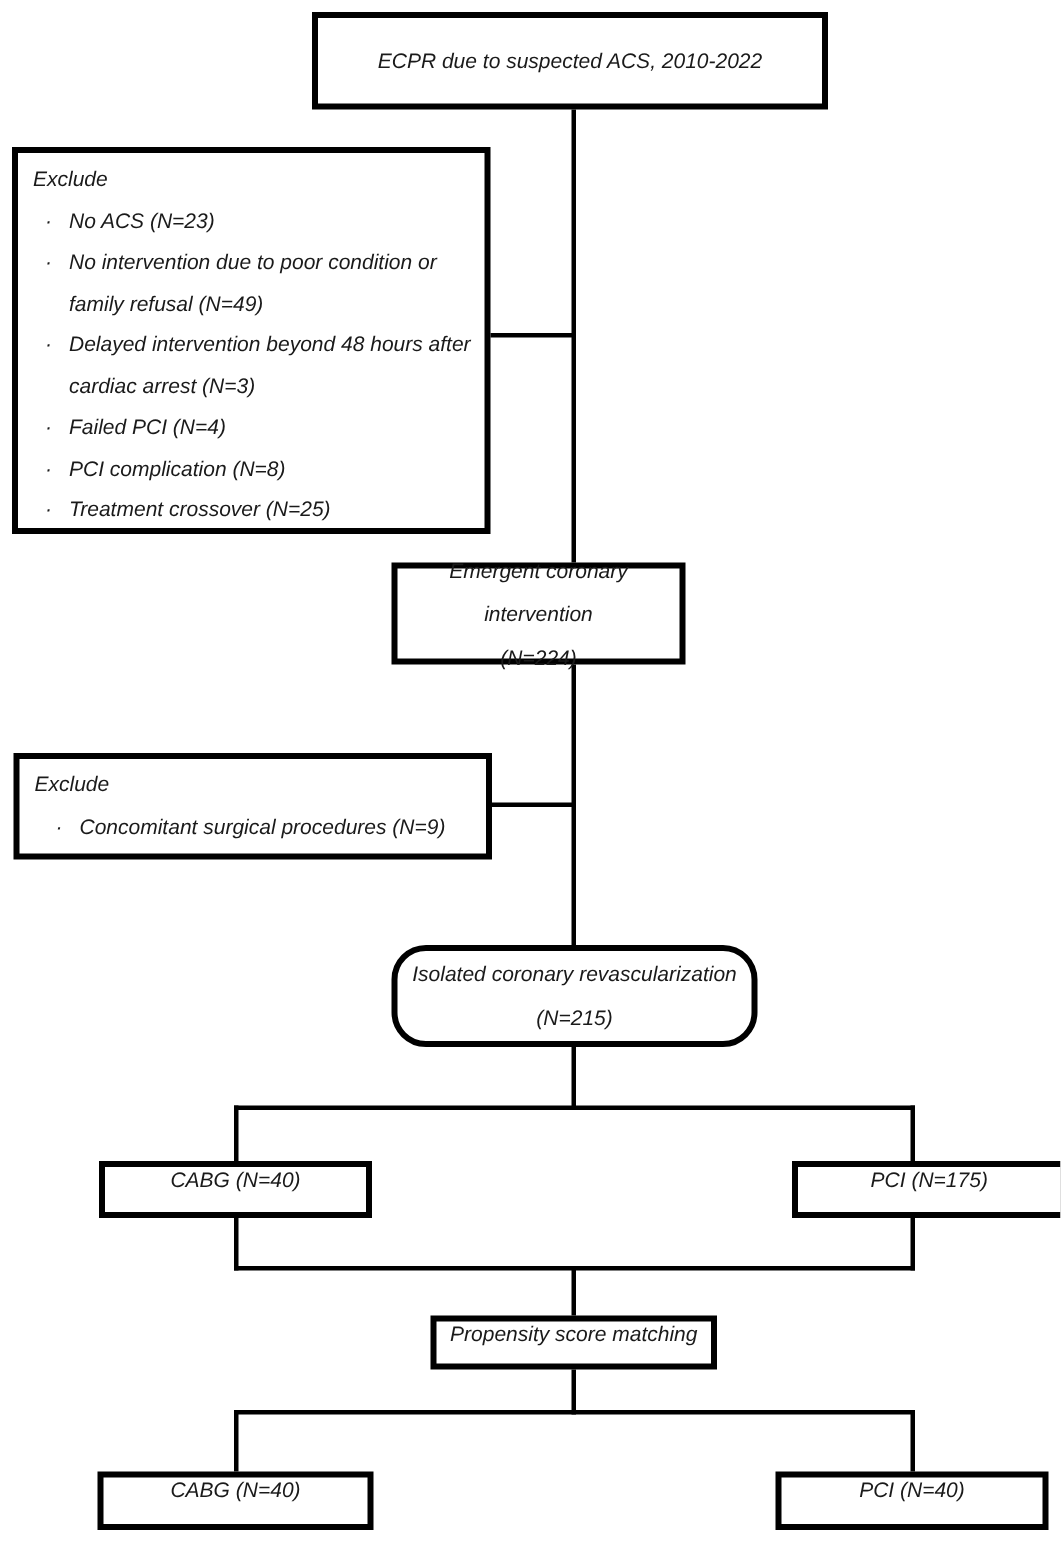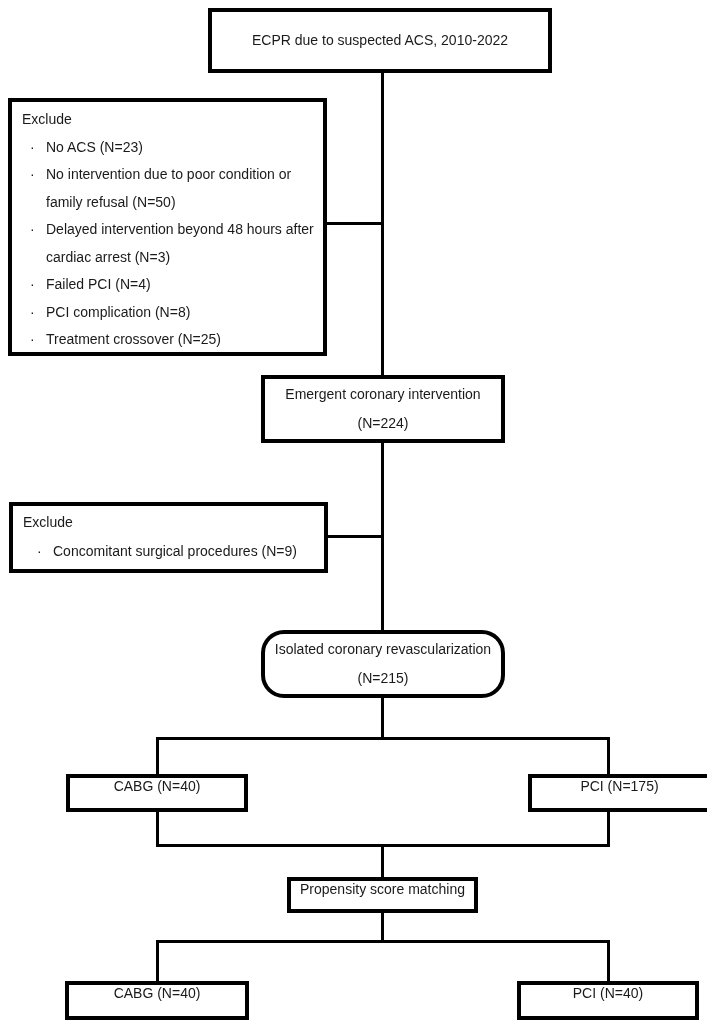--- a/index.html
+++ b/index.html
@@ -9,20 +9,21 @@
   }
   html,body{margin:0;padding:0;background:var(--bg-color);}
   #flowchart{
     position:relative;
     width:707px;height:1031px;
     background:var(--bg-color);
     font-family:"Liberation Sans", sans-serif;
     font-size:14px;
     color:var(--text-color);
     overflow:hidden;
+    font-style:italic;
   }
   .box{
     position:absolute;
     box-sizing:border-box;
     border:4px solid var(--line-color);
     background:var(--bg-color);
   }
   .center-box{
     display:flex;flex-direction:column;
     align-items:center;justify-content:center;
@@ -38,21 +39,21 @@
   .ex-item{position:relative;padding-left:24px;line-height:27.5px;}
   .ex-item .bullet{position:absolute;left:8px;}
   .excl2-content{padding:2px 5px 0 10px;}
   .excl2-content .ex-title{line-height:29px;}
   .excl2-content .ex-item{line-height:29px;padding-left:30px;}
   .excl2-content .ex-item .bullet{left:14px;}
   .line{position:absolute;background:var(--line-color);}
   
   #box-enroll  {left:208px;top:8px;  width:344px;height:65px;}
   #box-excl1   {left:8px;  top:98px; width:319px;height:258px;}
-  #box-emergent{left:261px;top:375px;width:244px;height:68px;}
+  #box-emergent{left:261px;top:375px;width:196px;height:68px;}
   #box-excl2   {left:9px;  top:502px;width:319px;height:71px;}
   #box-isolated{left:261px;top:630px;width:244px;height:68px;border-radius:23px;}
   #box-cabg1   {left:66px; top:774px;width:182px;height:38px;}
   #box-pci1    {left:516px;top:774px;width:183px;height:38px;margin-left:12px;}
   #box-psm     {left:287px;top:877px;width:191px;height:36px;}
   #box-cabg2   {left:65px; top:981px;width:184px;height:39px;}
   #box-pci2    {left:517px;top:981px;width:182px;height:39px;}
   
   #l1 {left:381px;top:72px; width:3px;  height:304px;}
   #l2 {left:326px;top:222px;width:56px; height:3px;}
@@ -99,21 +100,21 @@
 
   <div class="box" id="box-excl1">
     <div class="excl-content">
       <div class="ex-title">Exclude</div>
       <div class="ex-item">
         <span class="bullet">·</span>
         <span>No ACS (N=23)</span>
       </div>
       <div class="ex-item">
         <span class="bullet">·</span>
-        <span>No intervention due to poor condition or family refusal (N=50)</span>
+        <span>No intervention due to poor condition or family refusal (N=49)</span>
       </div>
       <div class="ex-item">
         <span class="bullet">·</span>
         <span>Delayed intervention beyond 48 hours after cardiac arrest (N=3)</span>
       </div>
       <div class="ex-item">
         <span class="bullet">·</span>
         <span>Failed PCI (N=4)</span>
       </div>
       <div class="ex-item">

